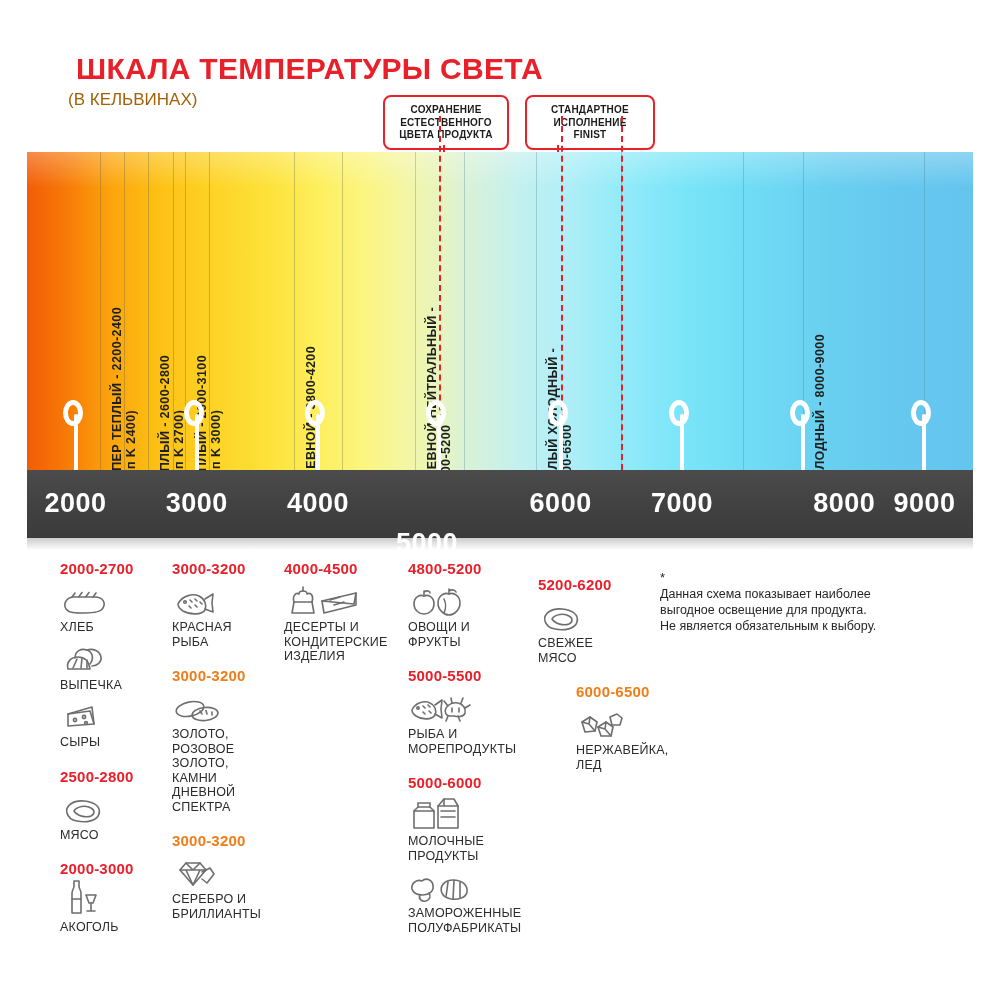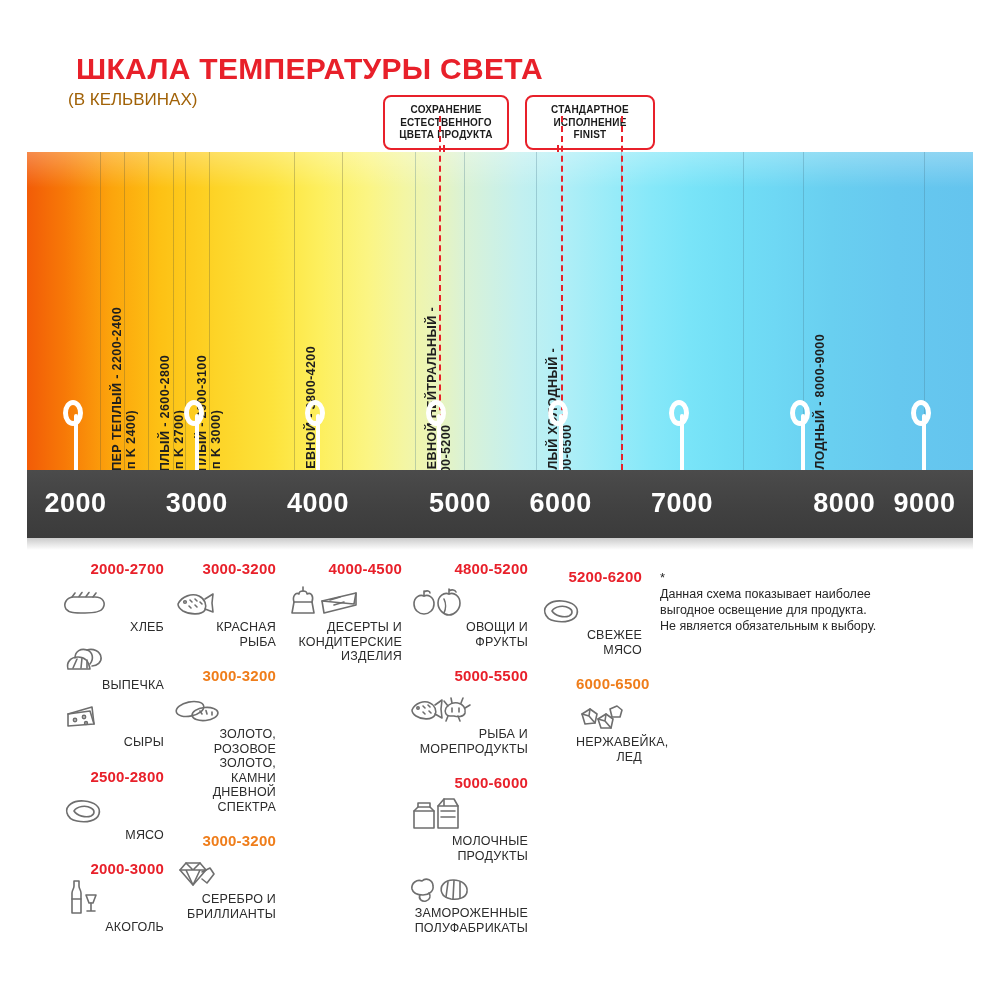--- a/index.html
+++ b/index.html
@@ -116,21 +116,21 @@
     content:"";position:absolute;left:0;right:0;bottom:-12px;height:12px;
     background:linear-gradient(to bottom,rgba(140,140,140,.45),rgba(255,255,255,0));
   }
   .tick{
     position:absolute;font-size:27px;font-weight:bold;color:#ffffff;
     top:336px;transform:translateX(-50%);letter-spacing:.5px;
   }
 
   
   .legend{position:absolute;left:0;top:560px;width:1000px;height:440px;}
-  .col{position:absolute;top:0;text-align:right;}
+  .col{position:absolute;top:0;}
   .range{
     font-size:15px;font-weight:bold;color:#e8202a;
     letter-spacing:.2px;white-space:nowrap;
   }
   .range.orange{color:#ef7d1a;}
   .entry{margin-top:6px;}
   .ico{height:34px;display:flex;align-items:flex-end;}
   .ico svg{display:block;}
   .caption{
     font-size:12.5px;color:#2b2b2b;font-weight:500;
@@ -234,21 +234,21 @@
         <div class="pin" style="left: 884.487px; top: 248px;">
           <div class="stem"></div>
           <div class="ring"></div>
         </div>
       </div>
     <div class="darkband"></div>
     <div id="tick-layer">
         <div class="tick" style="left: 48.5128px;">2000</div>
         <div class="tick" style="left: 169.795px;">3000</div>
         <div class="tick" style="left: 291.077px;">4000</div>
-        <div class="tick" style="left: 433px;">5000</div>
+        <div class="tick" style="left: 400px; margin-top: 40px;">5000</div>
         <div class="tick" style="left: 533.641px;">6000</div>
         <div class="tick" style="left: 654.923px;">7000</div>
         <div class="tick" style="left: 776.205px; margin-left: 41px;">8000</div>
         <div class="tick" style="left: 897.487px;">9000</div>
       </div>
   </div>
 
   <div class="legend">
     <div id="legend-cols">
         <div class="col" style="left: 60px; width: 104px;">
@@ -464,21 +464,21 @@
                 </svg>
               </div>
               <div class="caption">
                 <span class="ln">ЗАМОРОЖЕННЫЕ</span>
                 <span class="ln">ПОЛУФАБРИКАТЫ</span>
               </div>
             </div>
           </div>
         </div>
         <div class="col" style="left: 538px; width: 104px;">
-          <div style="margin-top: 8px;">
+          <div style="margin-top: 16px;">
             <div class="range">5200-6200</div>
             <div class="entry">
               <div class="ico">
                 <svg width="48" height="28" viewBox="0 0 48 28">
                   <path style="fill:none;stroke:#6e6e6e;stroke-width:1.6;stroke-linecap:round;stroke-linejoin:round" d="M7 16 C5 9 13 3 24 4 C35 5 41 10 39 17 C37 24 26 26 17 24 C11 23 8 20 7 16 Z"></path>
                   <path style="fill:none;stroke:#6e6e6e;stroke-width:1.6;stroke-linecap:round;stroke-linejoin:round" d="M14 14 C17 9 26 8 31 11 C35 13 35 17 31 19 C26 21 17 19 14 14 Z"></path>
                 </svg>
               </div>
               <div class="caption">
                 <span class="ln">СВЕЖЕЕ</span>

